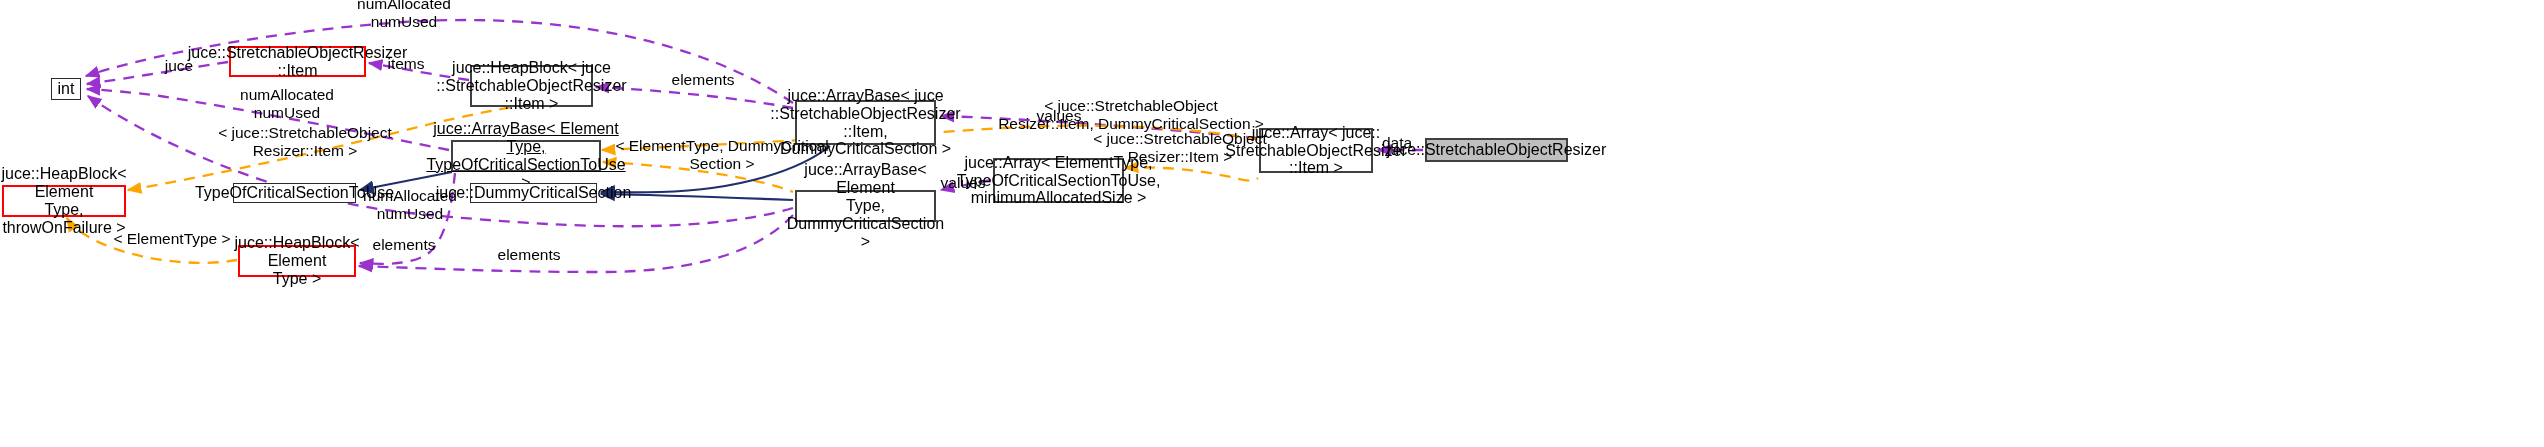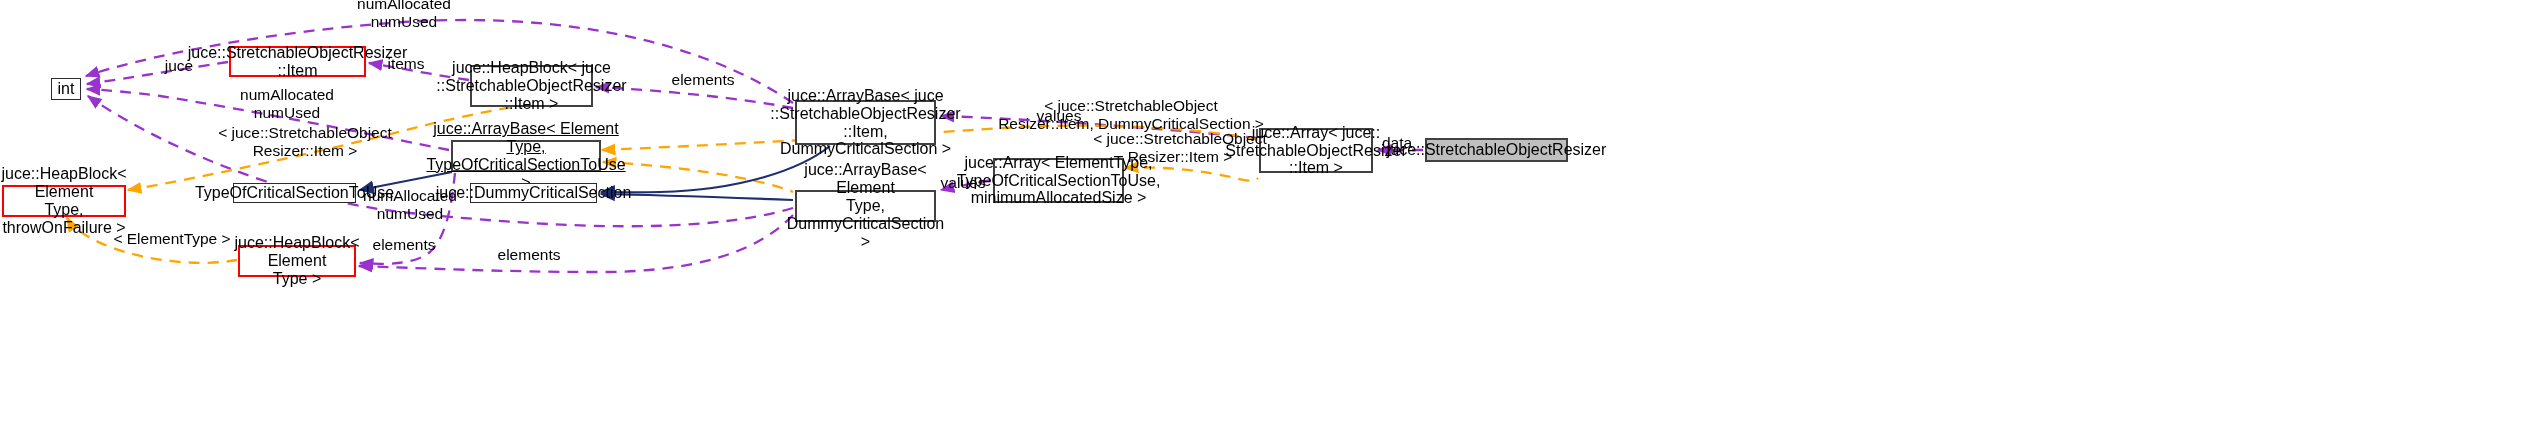--- a/index.html
+++ b/index.html
@@ -159,20 +159,22 @@
   <div class="edge-label" style="left:179px;  top:66px;">juce</div>
   <div class="edge-label" style="left:406px;  top:64px;">items</div>
   <div class="edge-label" style="left:703px;  top:80px;">elements</div>
   <div class="edge-label" style="left:287px;  top:104px;">numAllocated
 numUsed</div>
   <div class="edge-label" style="left:1131px; top:115px;">&lt; juce::StretchableObject
 Resizer::Item, DummyCriticalSection &gt;</div>
   <div class="edge-label" style="left:1059px; top:116px;">values</div>
   <div class="edge-label" style="left:305px;  top:142px;">&lt; juce::StretchableObject
 Resizer::Item &gt;</div>
+  <div class="edge-label" style="left:722px; top:155px;">&lt; ElementType, DummyCritical
+Section &gt;</div>
   <div class="edge-label" style="left:1180px; top:148px;">&lt; juce::StretchableObject
 Resizer::Item &gt;</div>
   <div class="edge-label" style="left:963px;  top:183px;">values</div>
   <div class="edge-label" style="left:1397px; top:143px;">data</div>
   <div class="edge-label" style="left:410px; top:205px;">numAllocated
 numUsed</div>
   <div class="edge-label" style="left:172px;  top:239px;">&lt; ElementType &gt;</div>
   <div class="edge-label" style="left:404px;  top:245px;">elements</div>
   <div class="edge-label" style="left:529px;  top:255px;">elements</div>
 

